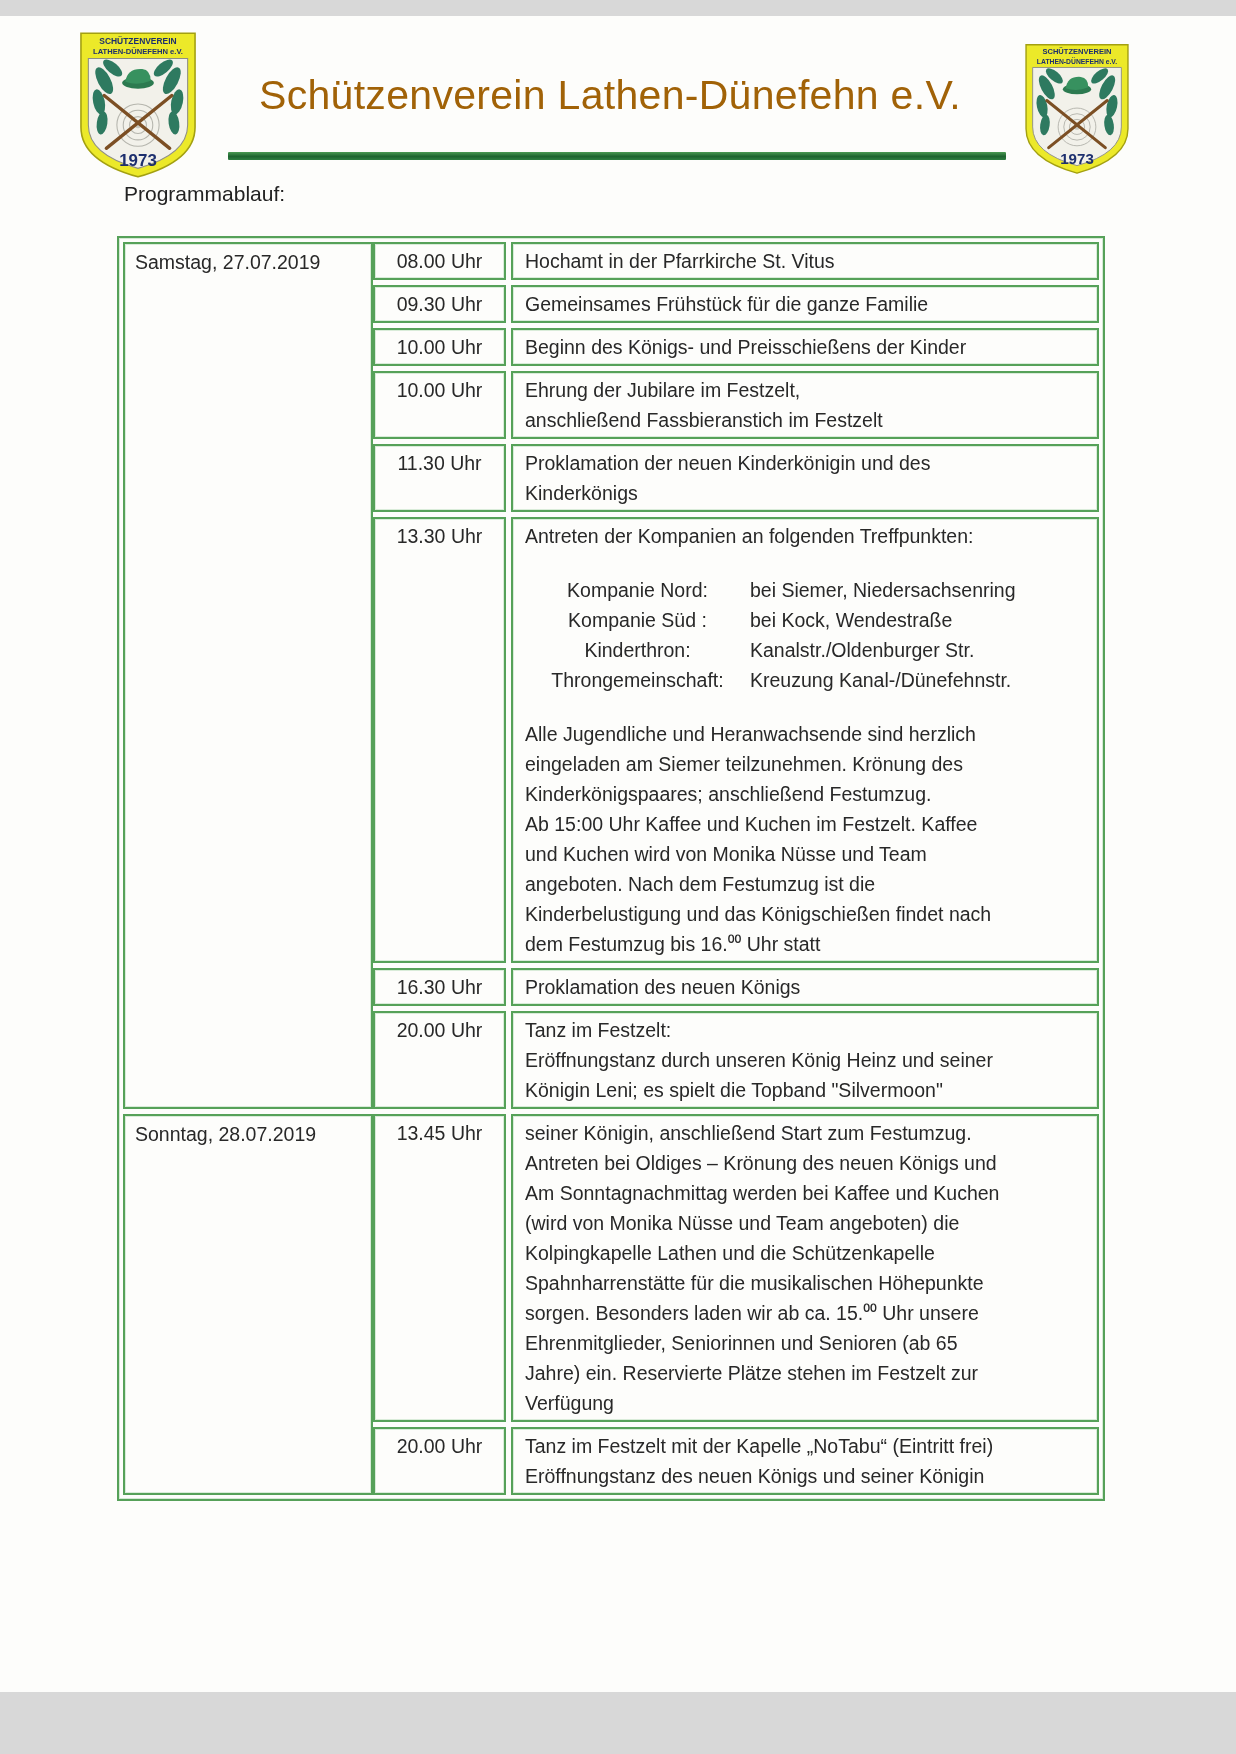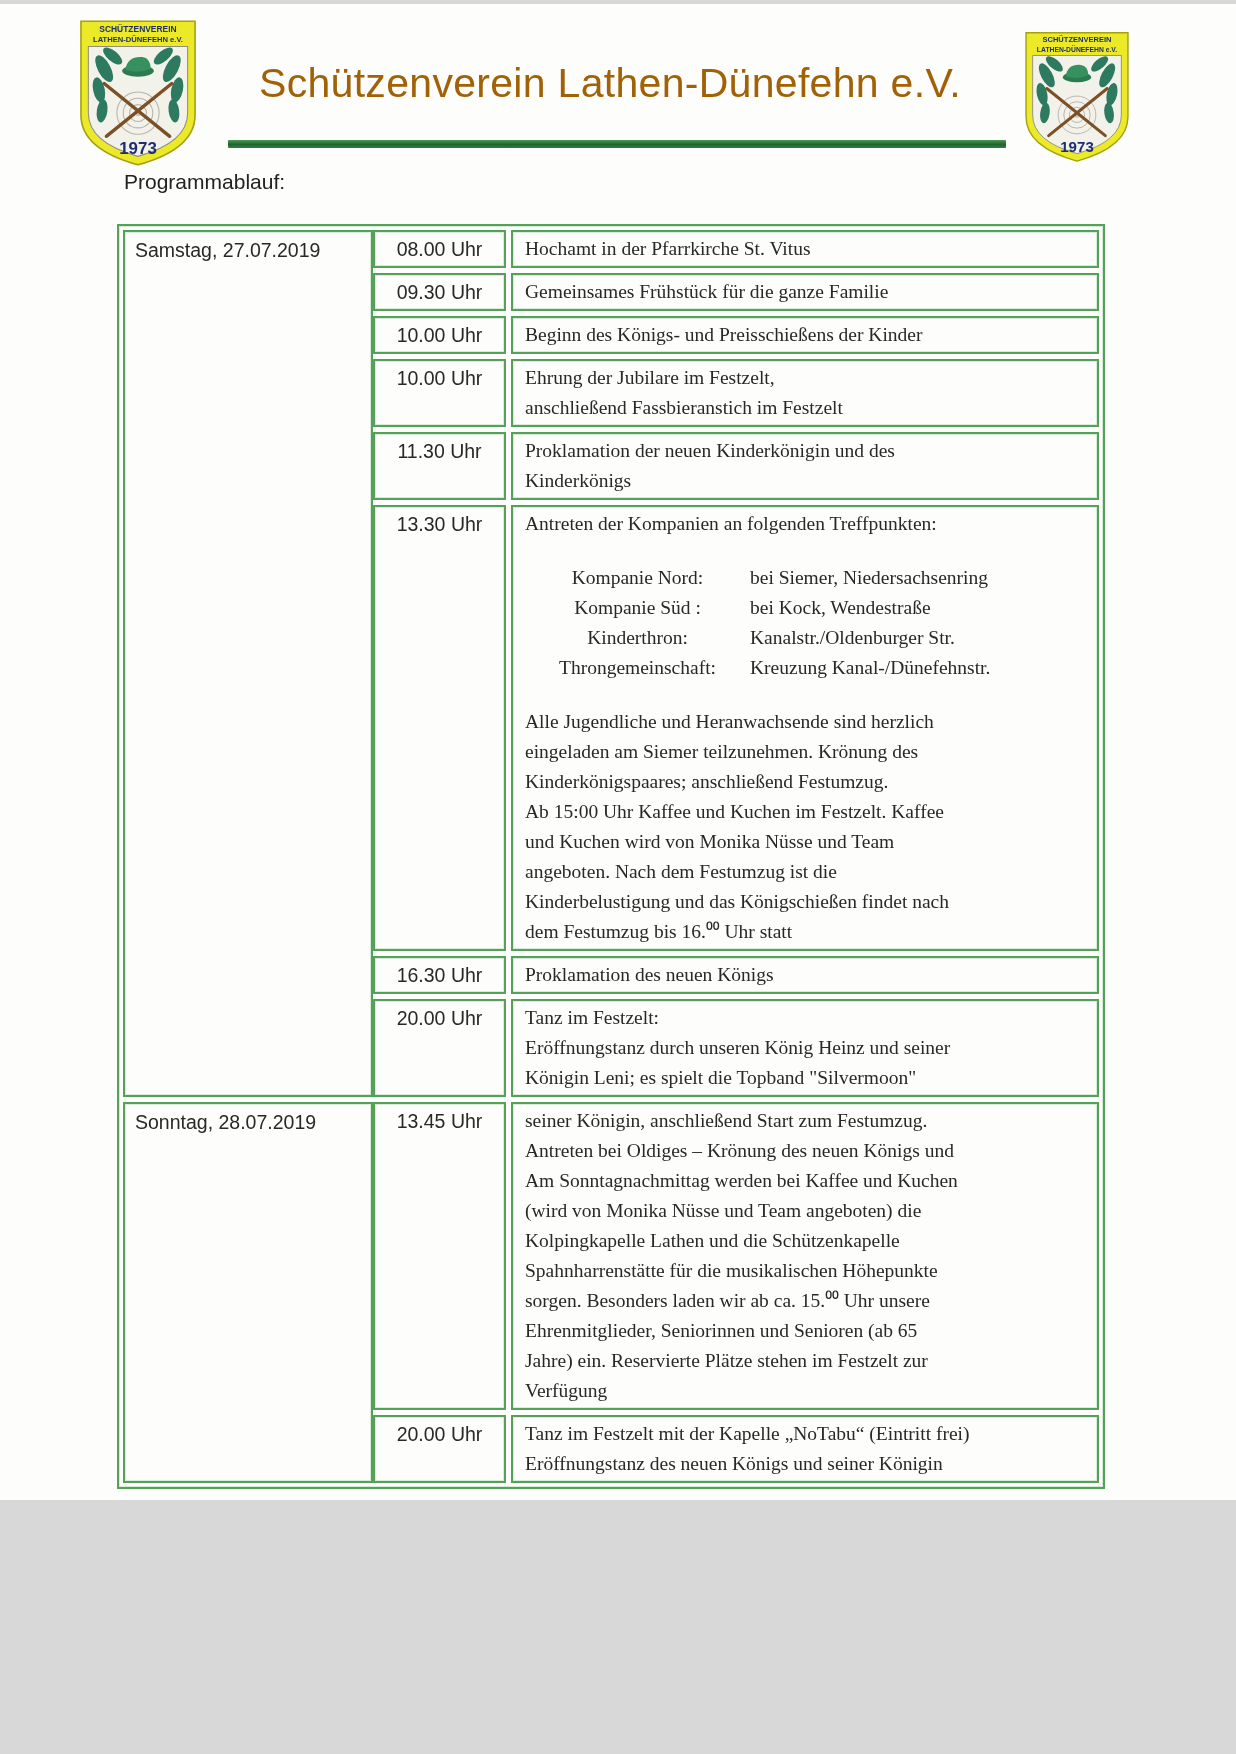--- a/index.html
+++ b/index.html
@@ -1,19 +1,19 @@
 <!DOCTYPE html>
 <html><head>
 <meta charset="utf-8">
 <style>
   html,body { margin:0; padding:0; background:#d8d8d8; }
   .page {
     position:relative;
-    width:1236px; height:1496px;
-    margin:4px auto;
+    width:1236px; height:1676px;
+    margin:16px auto;
     background:#fdfdfb;
     font-family:"Liberation Sans", sans-serif;
     color:#282828;
     overflow:hidden;
   }
 
   
   .badge { position:absolute; }
   .badge-left  { left:74px;  top:14px;  width:128px; height:150px; }
   .badge-right { left:1020px; top:26px; width:114px; height:134px; }
@@ -57,21 +57,21 @@
     white-space:nowrap;
   }
   .events { display:flex; flex-direction:column; gap:5px; }
   .event { display:grid; grid-template-columns:133px 1fr; gap:5px; }
   .time-cell {
     text-align:center; padding:2px 2px;
     font-size:19.5px; line-height:30px; white-space:nowrap;
   }
   .desc-cell {
     padding:2px 8px 2px 12px;
-    font-size:19.5px; line-height:30px;font-family:Liberation Serif, serif;
+    font-size:19.5px; line-height:30px;
   }
   .line { white-space:nowrap; }
   .spacer { height:24px; }
   .pair { display:flex; white-space:nowrap; }
   .pair .plabel { width:225px; flex:none;text-align:center; }
   .pair .pvalue { flex:1; }
 
   
   .footer-line {
     position:absolute; left:42px; top:1731px; width:1162px; height:2px;

